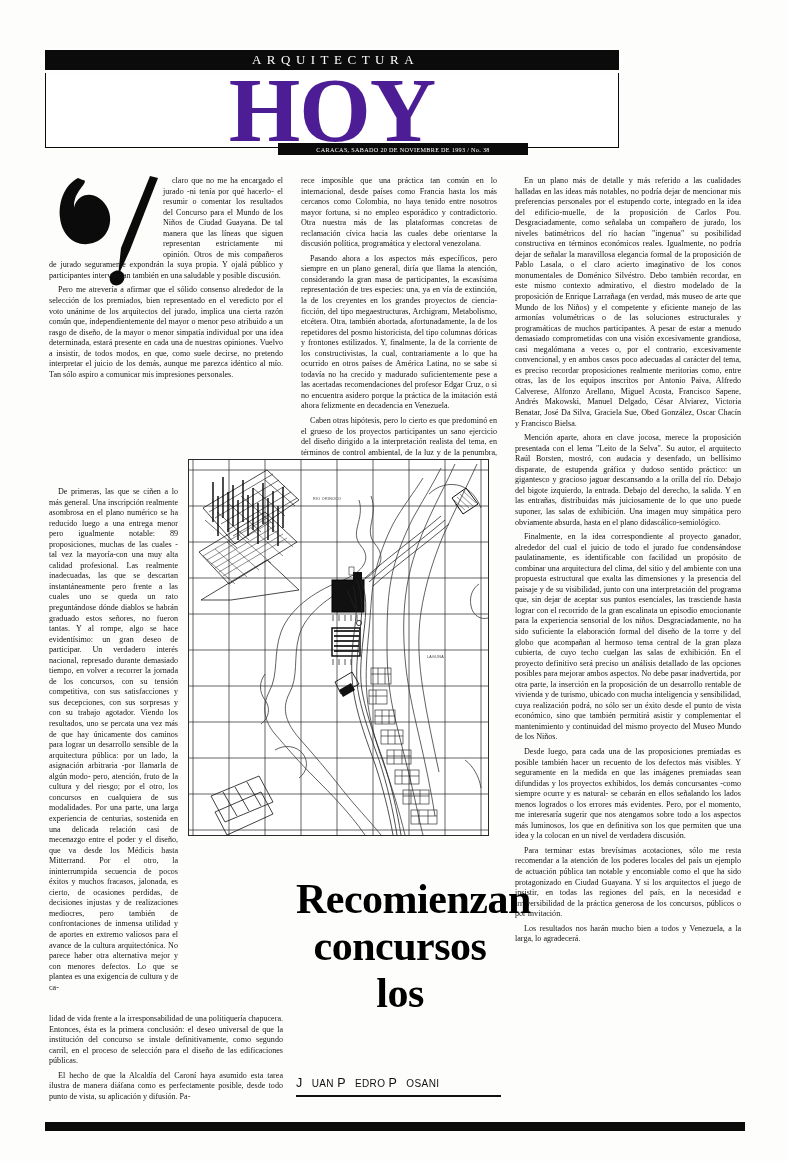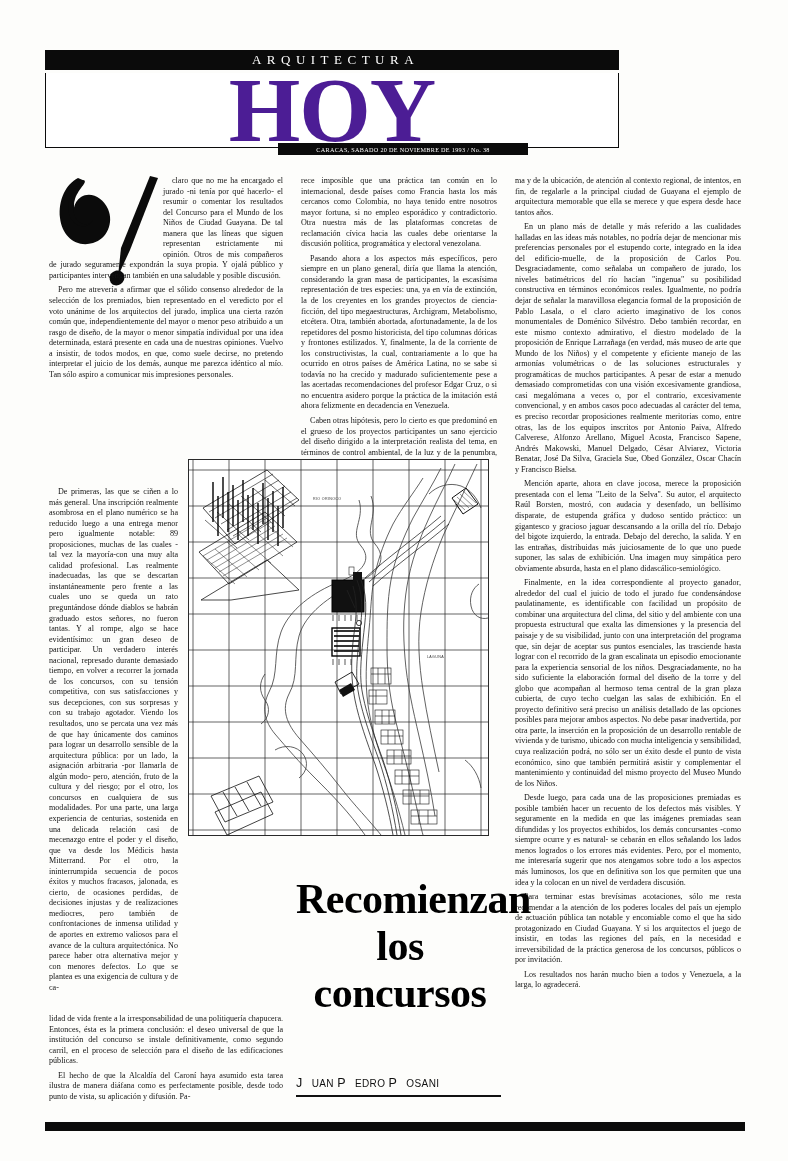--- a/index.html
+++ b/index.html
@@ -264,21 +264,20 @@
     <p>El hecho de que la Alcaldía del Caroní haya asumido esta tarea ilustra de manera diáfana como es perfectamente posible, desde todo punto de vista, su aplicación y difusión. Pa-</p>
   </div>
 
   <div id="col2" class="body-text">
     <p class="noindent">rece imposible que una práctica tan común en lo internacional, desde países como Francia hasta los más cercanos como Colombia, no haya tenido entre nosotros mayor fortuna, si no empleo esporádico y contradictorio. Otra nuestra más de las plataformas concretas de reclamación cívica hacia las cuales debe orientarse la discusión política, programática y electoral venezolana.</p>
     <p>Pasando ahora a los aspectos más específicos, pero siempre en un plano general, diría que llama la atención, considerando la gran masa de participantes, la escasísima representación de tres especies: una, ya en vía de extinción, la de los creyentes en los grandes proyectos de ciencia-ficción, del tipo megaestructuras, Archigram, Metabolismo, etcétera. Otra, también abortada, afortunadamente, la de los repetidores del posmo historicista, del tipo columnas dóricas y frontones estilizados. Y, finalmente, la de la corriente de los constructivistas, la cual, contrariamente a lo que ha ocurrido en otros países de América Latina, no se sabe si todavía no ha crecido y madurado suficientemente pese a las acertadas recomendaciones del profesor Edgar Cruz, o si no encuentra asidero porque la práctica de la imitación está ahora felizmente en decadencia en Venezuela.</p>
     <p>Caben otras hipótesis, pero lo cierto es que predominó en el grueso de los proyectos participantes un sano ejercicio del diseño dirigido a la interpretación realista del tema, en términos de control ambiental, de la luz y de la penumbra, del cli-</p>
   </div>
 
   <div id="col3" class="body-text">
-    <p class="noindent">ma y de la ubicación, de atención al contexto regional, de intentos, en fin, de regalarle a la principal ciudad de Guayana el ejemplo de arquitectura memorable que ella se merece y que espera desde hace tantos años.</p>
     <p>En un plano más de detalle y más referido a las cualidades halladas en las ideas más notables, no podría dejar de mencionar mis preferencias personales por el estupendo corte, integrado en la idea del edificio-muelle, de la proposición de Carlos Pou. Desgraciadamente, como señalaba un compañero de jurado, los niveles batimétricos del río hacían "ingenua" su posibilidad constructiva en términos económicos reales. Igualmente, no podría dejar de señalar la maravillosa elegancia formal de la proposición de Pablo Lasala, o el claro acierto imaginativo de los conos monumentales de Doménico Silvéstro. Debo también recordar, en este mismo contexto admirativo, el diestro modelado de la proposición de Enrique Larrañaga (en verdad, más museo de arte que Mundo de los Niños) y el competente y eficiente manejo de las armonías volumétricas o de las soluciones estructurales y programáticas de muchos participantes. A pesar de estar a menudo demasiado comprometidas con una visión excesivamente grandiosa, casi megalómana a veces o, por el contrario, excesivamente convencional, y en ambos casos poco adecuadas al carácter del tema, es preciso recordar proposiciones realmente meritorias como, entre otras, las de los equipos inscritos por Antonio Paiva, Alfredo Calverese, Alfonzo Arellano, Miguel Acosta, Francisco Sapene, Andrés Makowski, Manuel Delgado, César Alviarez, Victoria Benatar, José Da Silva, Graciela Sue, Obed González, Oscar Chacín y Francisco Bielsa.</p>
     <p>Mención aparte, ahora en clave jocosa, merece la proposición presentada con el lema "Leito de la Selva". Su autor, el arquitecto Raúl Borsten, mostró, con audacia y desenfado, un bellísimo disparate, de estupenda gráfica y dudoso sentido práctico: un gigantesco y gracioso jaguar descansando a la orilla del río. Debajo del bigote izquierdo, la entrada. Debajo del derecho, la salida. Y en las entrañas, distribuidas más juiciosamente de lo que uno puede suponer, las salas de exhibición. Una imagen muy simpática pero obviamente absurda, hasta en el plano didascálico-semiológico.</p>
     <p>Finalmente, en la idea correspondiente al proyecto ganador, alrededor del cual el juicio de todo el jurado fue condensándose paulatinamente, es identificable con facilidad un propósito de combinar una arquitectura del clima, del sitio y del ambiente con una propuesta estructural que exalta las dimensiones y la presencia del paisaje y de su visibilidad, junto con una interpretación del programa que, sin dejar de aceptar sus puntos esenciales, las trasciende hasta lograr con el recorrido de la gran escalinata un episodio emocionante para la experiencia sensorial de los niños. Desgraciadamente, no ha sido suficiente la elaboración formal del diseño de la torre y del globo que acompañan al hermoso tema central de la gran plaza cubierta, de cuyo techo cuelgan las salas de exhibición. En el proyecto definitivo será preciso un análisis detallado de las opciones posibles para mejorar ambos aspectos. No debe pasar inadvertida, por otra parte, la inserción en la proposición de un desarrollo rentable de vivienda y de turismo, ubicado con mucha inteligencia y sensibilidad, cuya realización podrá, no sólo ser un éxito desde el punto de vista económico, sino que también permitirá asistir y complementar el mantenimiento y continuidad del mismo proyecto del Museo Mundo de los Niños.</p>
     <p>Desde luego, para cada una de las proposiciones premiadas es posible también hacer un recuento de los defectos más visibles. Y seguramente en la medida en que las imágenes premiadas sean difundidas y los proyectos exhibidos, los demás concursantes -como siempre ocurre y es natural- se cebarán en ellos señalando los lados menos logrados o los errores más evidentes. Pero, por el momento, me interesaría sugerir que nos atengamos sobre todo a los aspectos más luminosos, los que en definitiva son los que permiten que una idea y la colocan en un nivel de verdadera discusión.</p>
     <p>Para terminar estas brevísimas acotaciones, sólo me resta recomendar a la atención de los poderes locales del país un ejemplo de actuación pública tan notable y encomiable como el que ha sido protagonizado en Ciudad Guayana. Y si los arquitectos el juego de insistir, en todas las regiones del país, en la necesidad e irreversibilidad de la práctica generosa de los concursos, públicos o por invitación.</p>
     <p>Los resultados nos harán mucho bien a todos y Venezuela, a la larga, lo agradecerá.</p>
   </div>
 
   <div class="plan-figure">
     <svg width="299" height="375" viewBox="0 0 299 375">
@@ -488,22 +487,22 @@
         <line x1="58" y1="322" x2="72" y2="346"></line>
       </g>
 
       <text class="plan-label" x="124" y="40">RIO ORINOCO</text>
       <text class="plan-label" x="238" y="198">LAGUNA</text>
     </svg>
   </div>
 
   <h1 class="headline">
     <span class="hl-line">Recomienzan</span>
+    <span class="hl-line">concursos</span>
     <span class="hl-line">los</span>
-    <span class="hl-line">concursos</span>
   </h1>
 
   <div class="byline"><span>J</span><span class="small-caps">UAN </span><span>P</span><span class="small-caps">EDRO </span><span>P</span><span class="small-caps">OSANI</span>
   </div>
   <div class="byline-rule"></div>
 
   <div class="bottom-rule"></div>
 
 </div>
 

